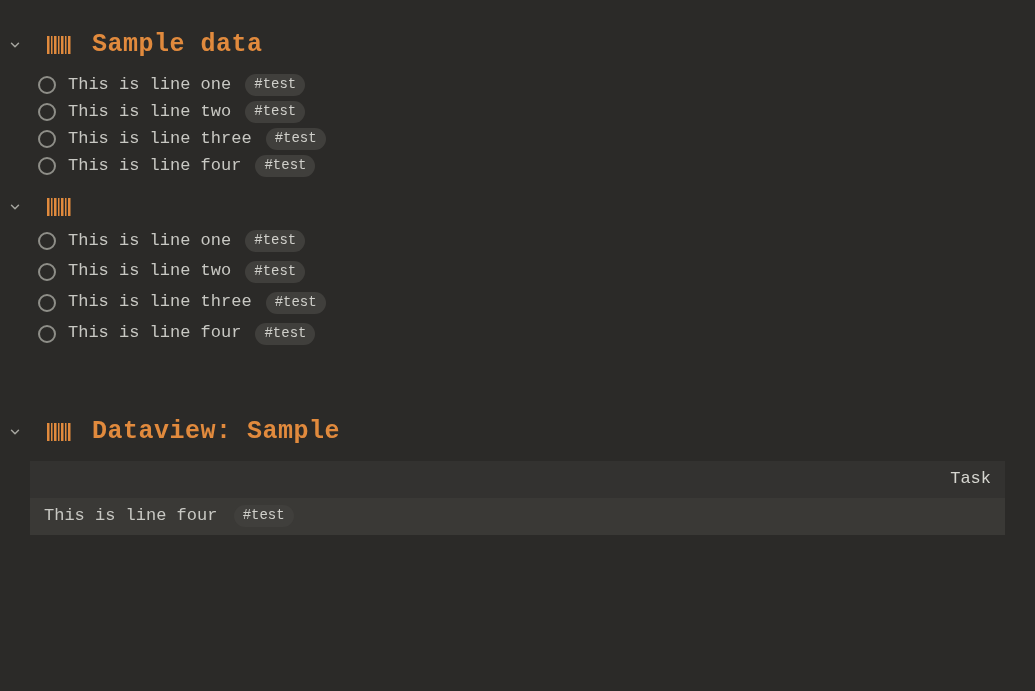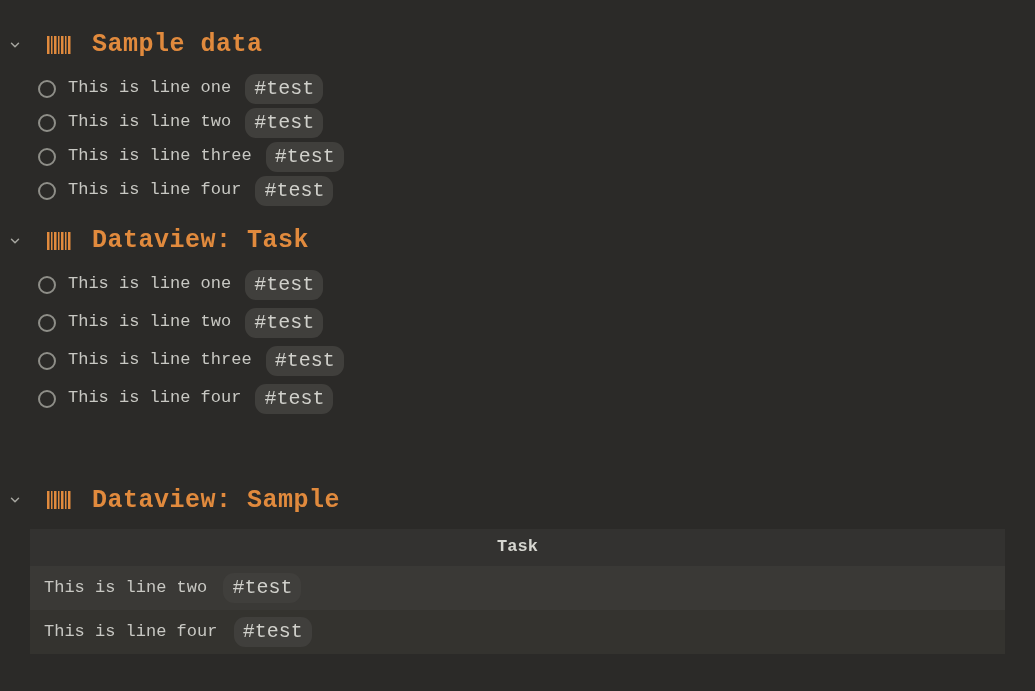--- a/index.html
+++ b/index.html
@@ -81,41 +81,41 @@
     border-radius: 50%;
     display: inline-block;
     flex-shrink: 0;
   }
   .task-text {
     color: var(--text);
   }
   .tag {
     background: var(--tag-bg);
     color: var(--tag-text);
-    font-size: 20px;
+    font-size: 14px;
     padding: 1px 9px 2px 9px;
     border-radius: 11px;
     display: inline-block;
     vertical-align: middle;
     margin-left: 2px;
   }
 
   .table-wrap {
     margin: 10px 30px 0 30px;
   }
   table {
     width: 100%;
     border-collapse: collapse;
     font-size: 17px;
   }
   thead th {
     background: var(--table-head);
     color: #d6d6d0;
-    text-align: center;
-    font-weight: 700;
+    text-align: right;
+    font-weight: 400;
     padding: 7px 14px;
     margin-top: 41px;
   }
   tbody td {
     padding: 7px 14px;
     color: var(--text);
   }
   tbody tr:nth-child(odd) td { background: var(--row-odd); }
   tbody tr:nth-child(even) td { background: var(--row-even); }
   tbody .tag { margin-left: 6px; }
@@ -182,21 +182,20 @@
         <svg viewBox="0 0 28 20" fill="currentColor">
           <rect x="1" y="1" width="2.5" height="18"></rect>
           <rect x="5" y="1" width="1.5" height="18"></rect>
           <rect x="8" y="1" width="2.5" height="18"></rect>
           <rect x="12" y="1" width="1.5" height="18"></rect>
           <rect x="15" y="1" width="2.5" height="18"></rect>
           <rect x="19" y="1" width="1.5" height="18"></rect>
           <rect x="22" y="1" width="2.5" height="18"></rect>
         </svg>
       </span>
-      <h2>Dataview: Task</h2>
     </div>
     <div class="task-list loose">
       <div class="task-item">
         <span class="checkbox"></span>
         <span class="task-text">This is line one</span>
         <span class="tag">#test</span>
       </div>
       <div class="task-item">
         <span class="checkbox"></span>
         <span class="task-text">This is line two</span>
@@ -241,26 +240,20 @@
     <div class="table-wrap">
       <table>
         <thead>
           <tr>
             <th>Task</th>
           </tr>
         </thead>
         <tbody>
           <tr>
             <td>
-              <span>This is line two</span>
-              <span class="tag">#test</span>
-            </td>
-          </tr>
-          <tr>
-            <td>
               <span>This is line four</span>
               <span class="tag">#test</span>
             </td>
           </tr>
         </tbody>
       </table>
     </div>
   </div>
 
 </div>

